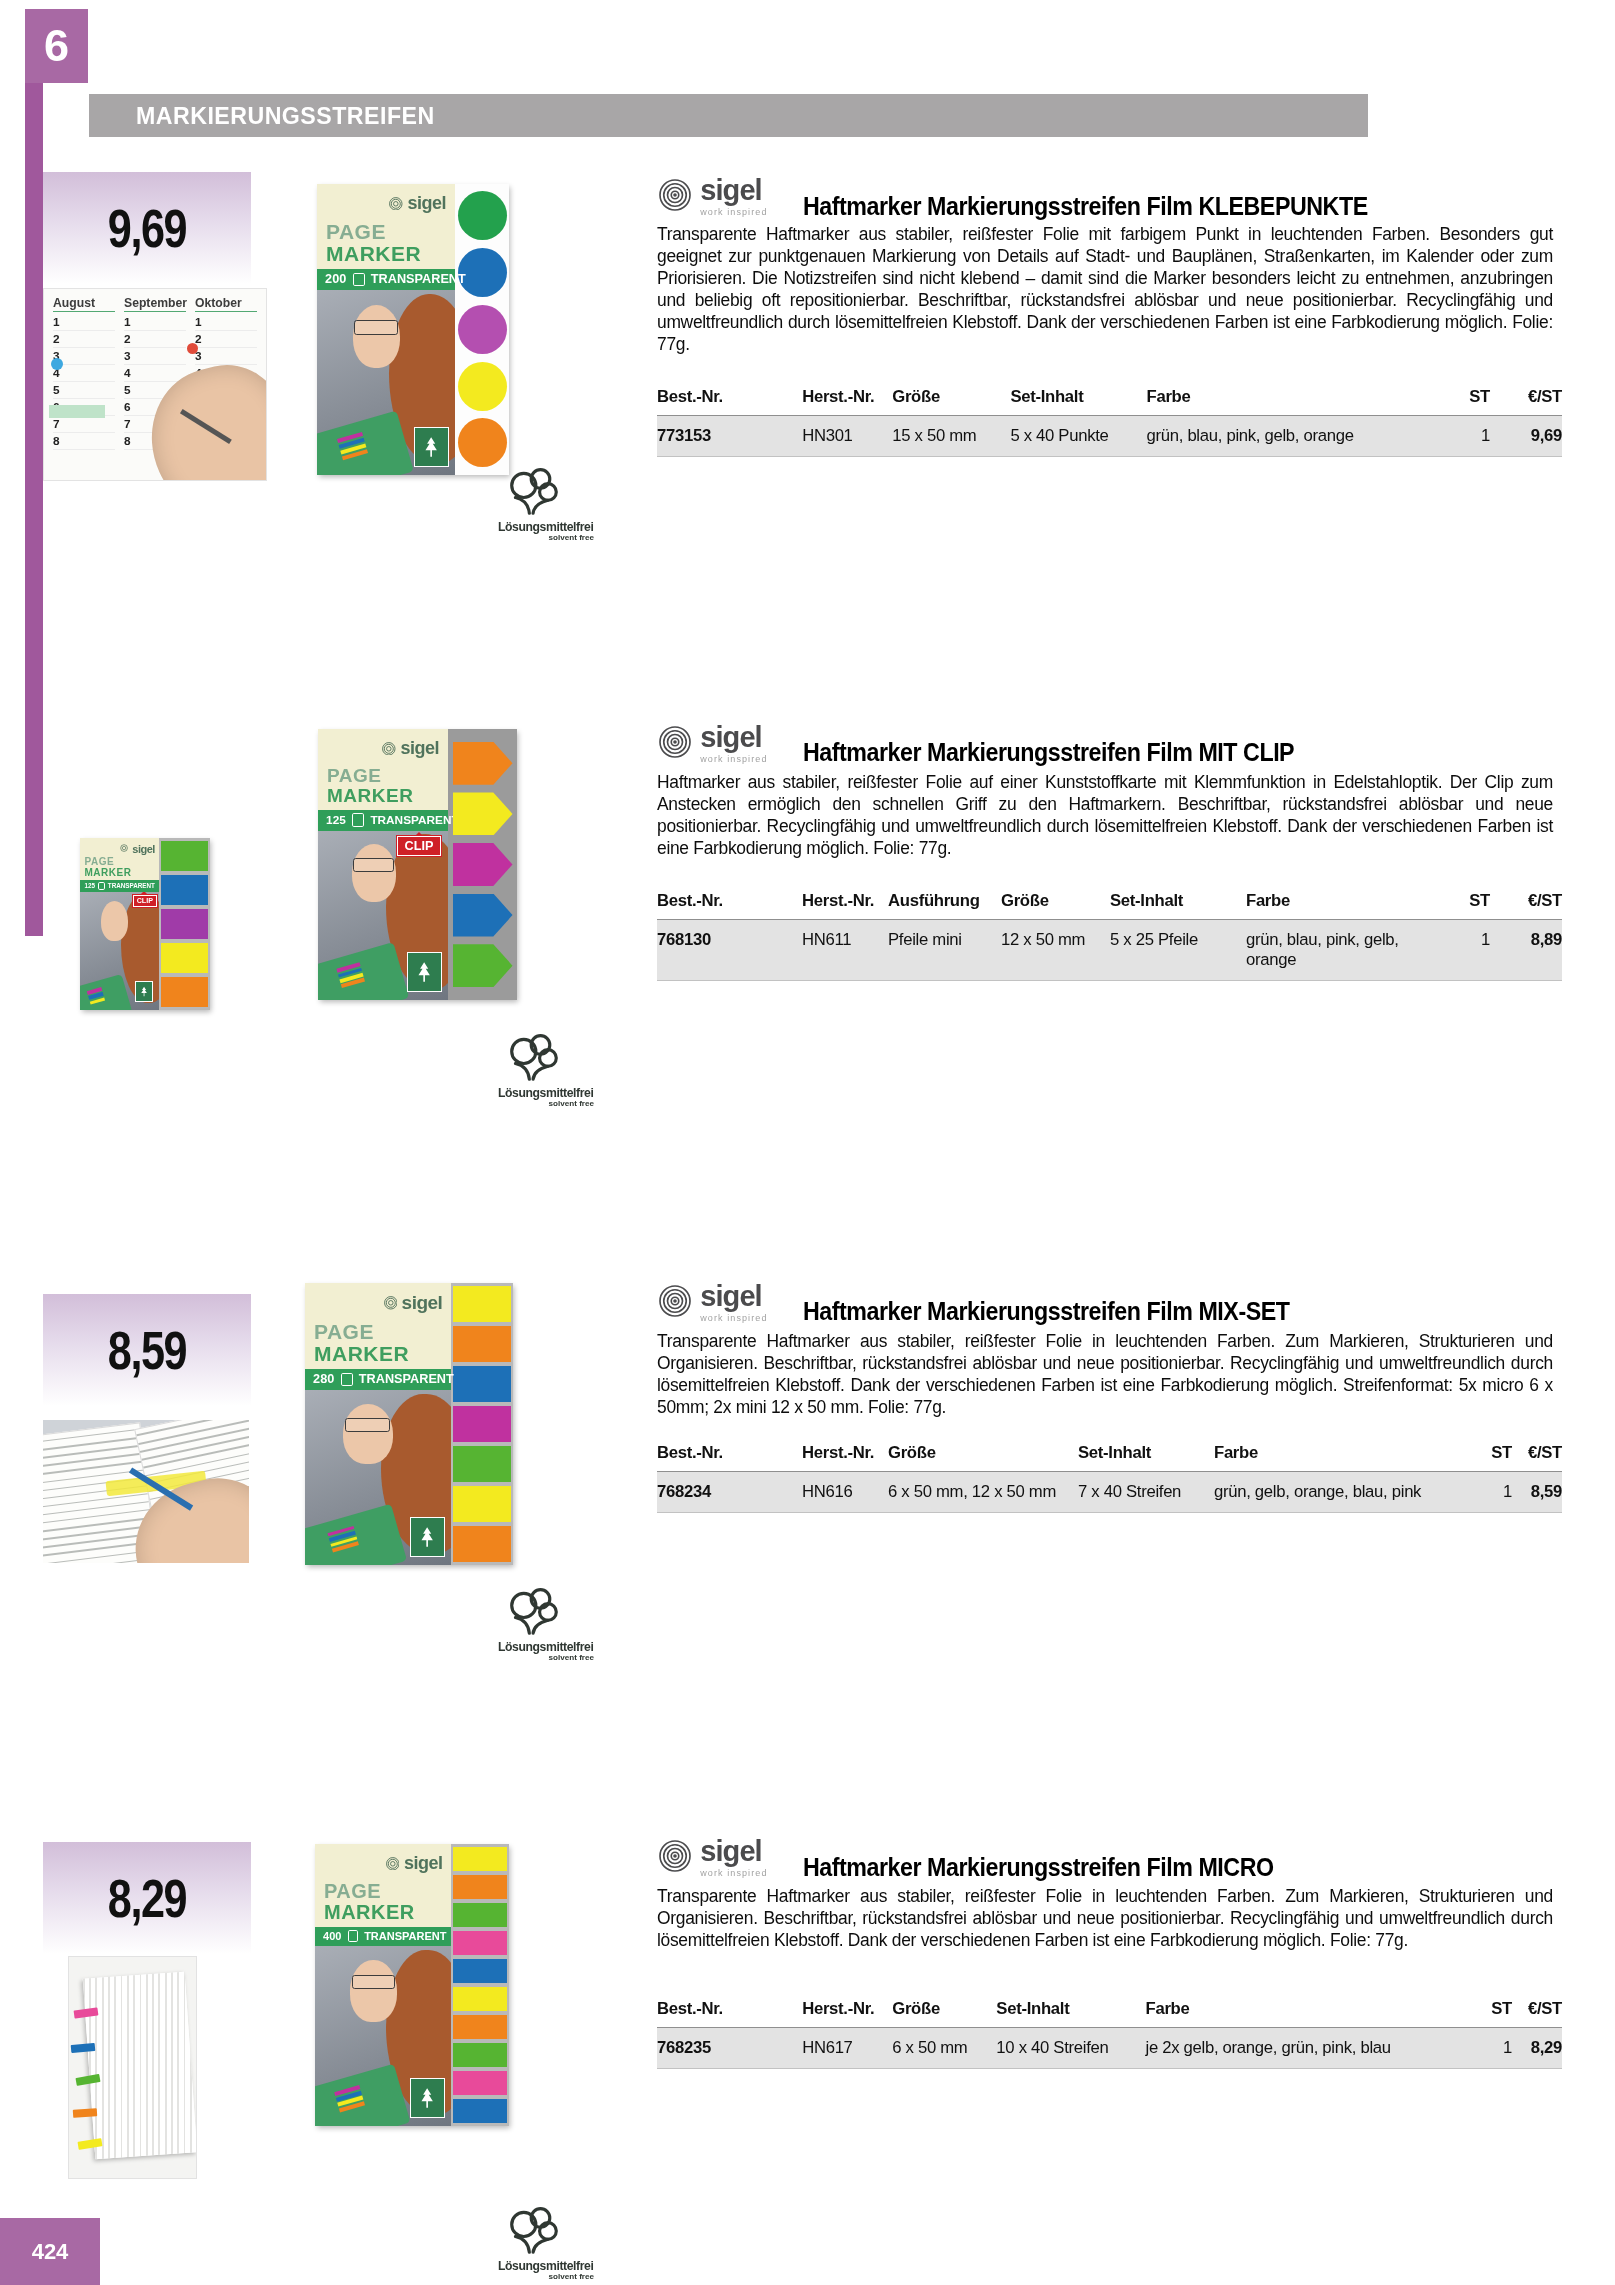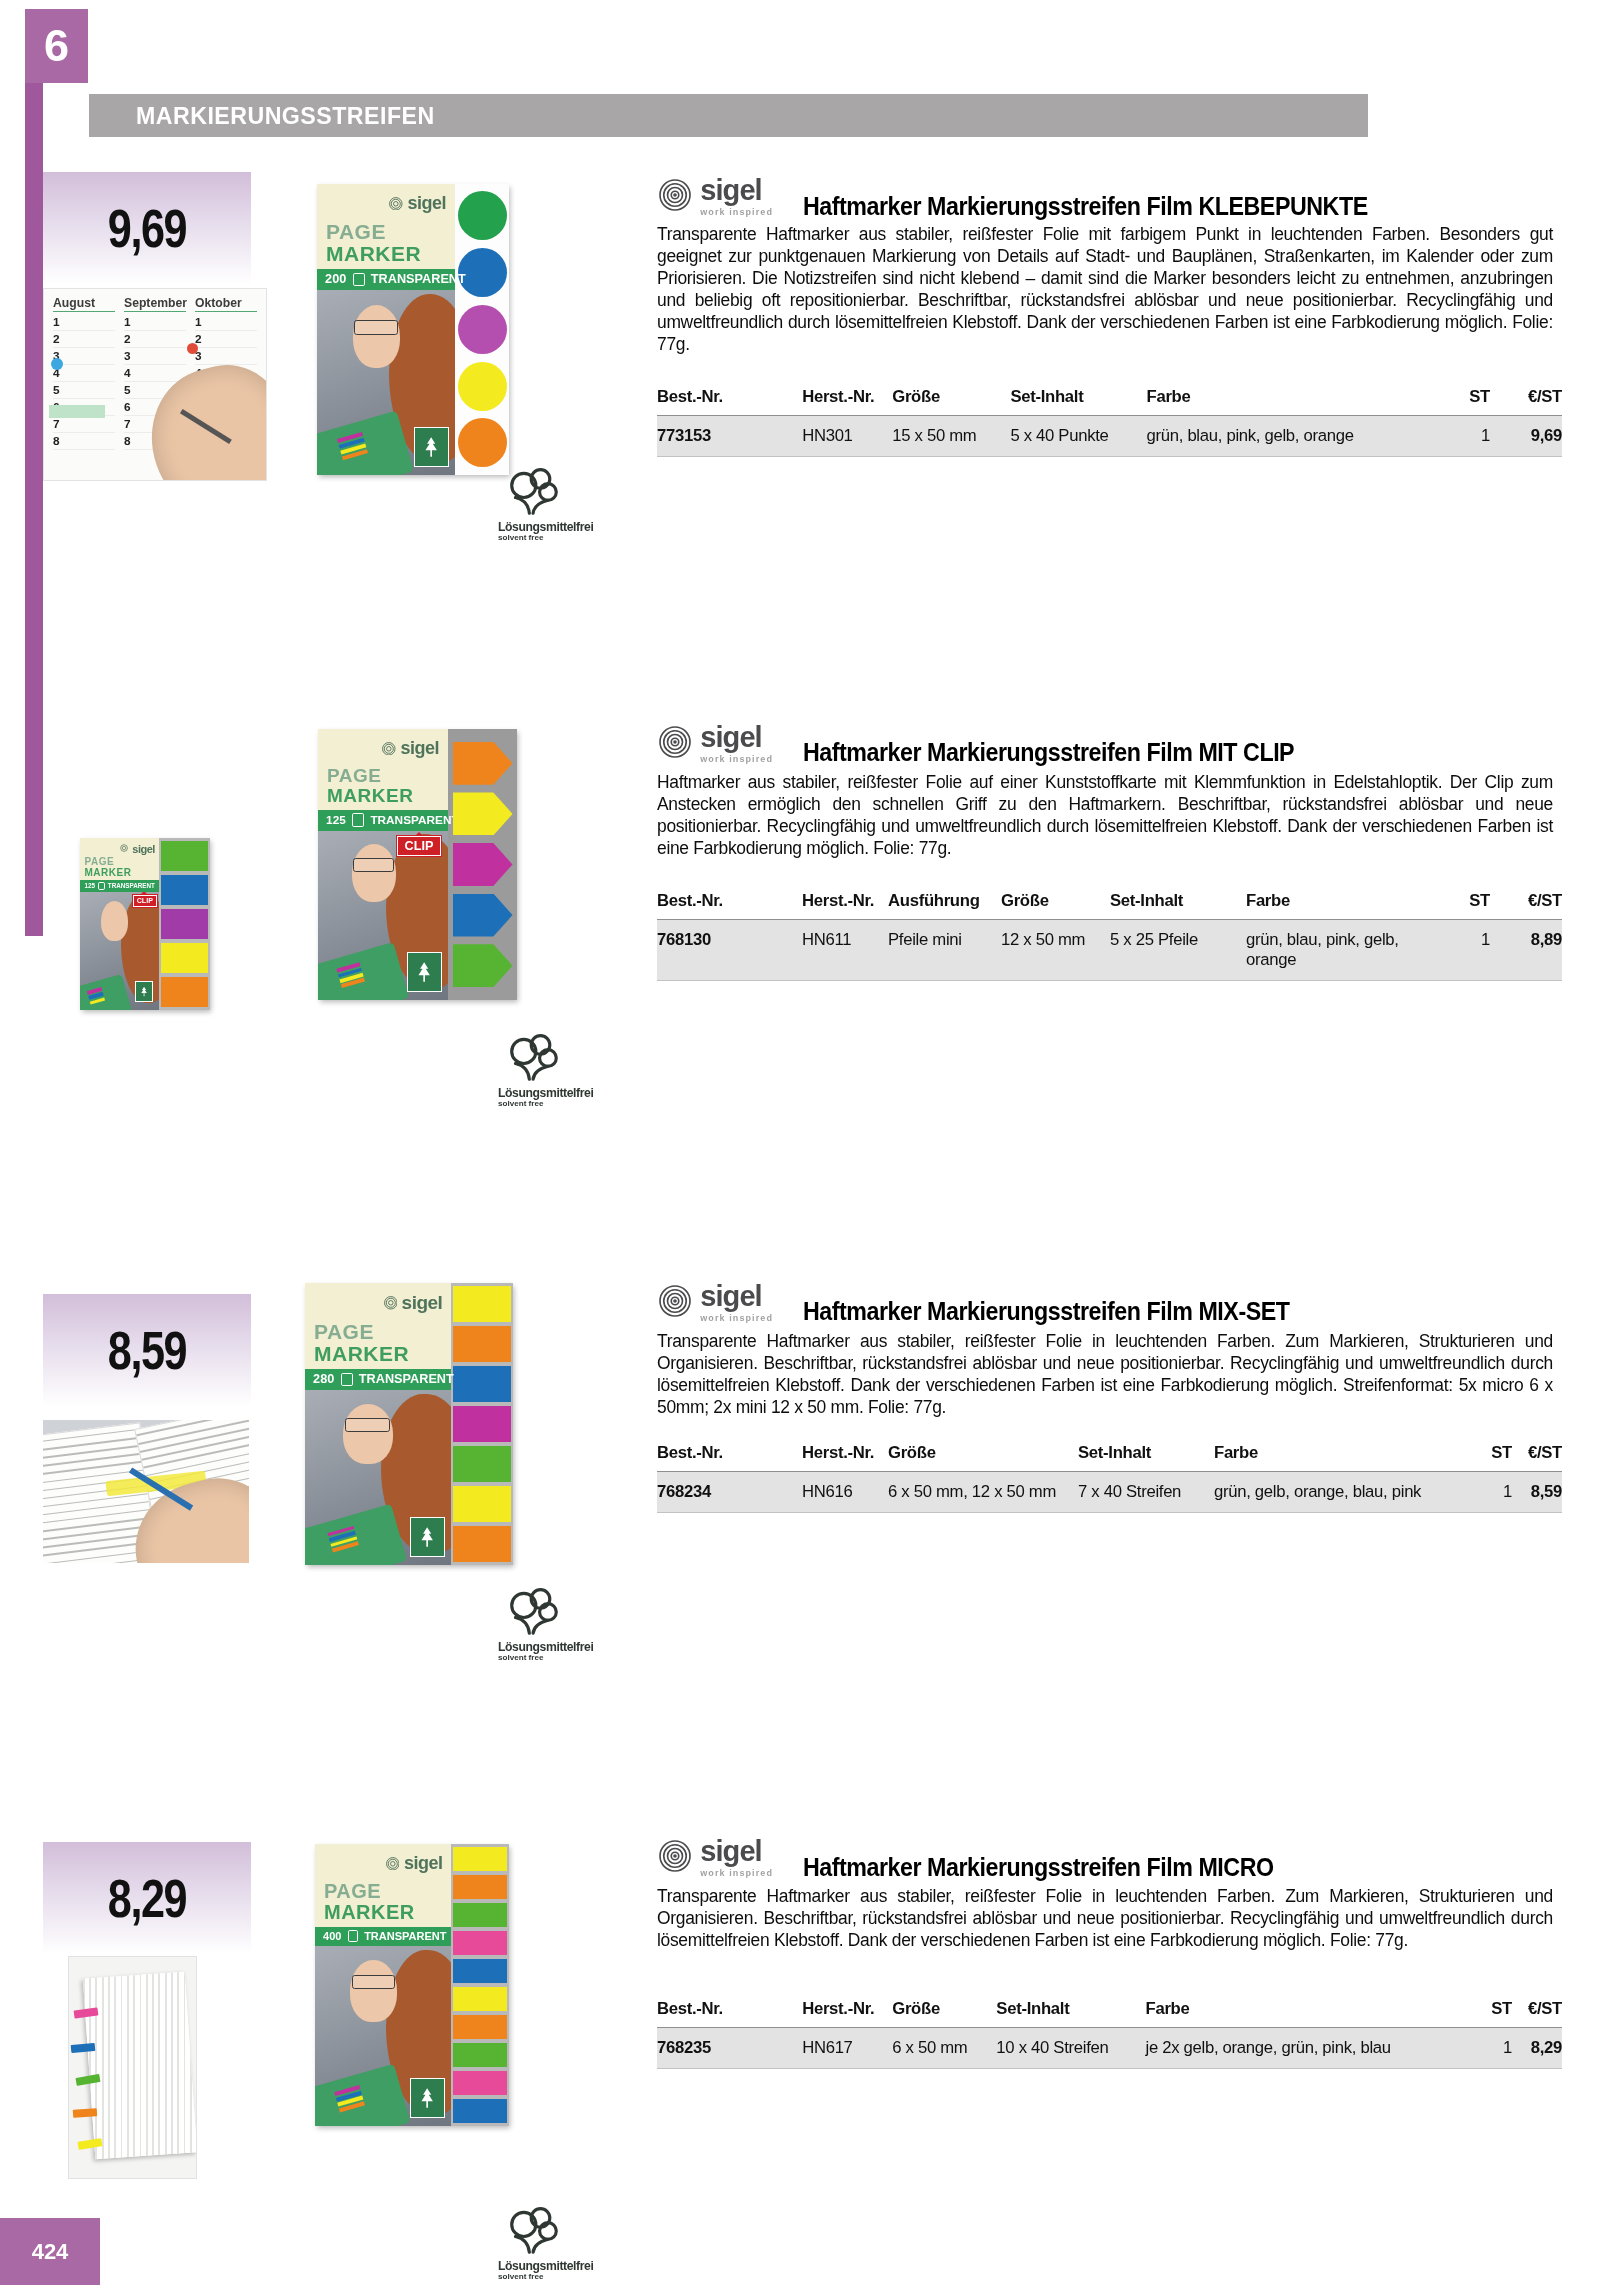--- a/index.html
+++ b/index.html
@@ -24,21 +24,21 @@
   
   .badge{position:absolute;width:208px;height:112px;
       background:linear-gradient(180deg,#d2bed9 0%,#e6dcec 45%,#ffffff 100%);
       display:flex;flex-direction:column;align-items:center;justify-content:center;}
   .badge .ab{font-size:27px;font-weight:bold;line-height:1;transform:scaleX(.85);}
   .badge .price{font-size:54px;font-weight:bold;line-height:1;letter-spacing:-1.8px;transform:scaleX(.8);}
 
   
   .slogo{position:absolute;display:flex;align-items:flex-start;gap:7.2px;}
   .slogo .txt .nm{font-size:29px;font-weight:bold;color:#4b4b4d;line-height:.9;letter-spacing:-0.9px;}
-  .slogo .txt .tg{font-size:9px;color:#a2a2a2;letter-spacing:1.1px;margin-top:3.6px;font-weight:bold;}
+  .slogo .txt .tg{font-size:9px;color:#a2a2a2;letter-spacing:1.1px;margin-top:3.6px;}
 
   
   .ptitle{position:absolute;font-size:25px;font-weight:bold;letter-spacing:-0.5px;color:#000;
       transform:scaleX(.93);transform-origin:left;white-space:nowrap;}
   .pdesc{position:absolute;width:905px;font-size:17.6px;line-height:22px;text-align:justify;
       letter-spacing:-0.3px;color:#0d0d0d;transform:scaleX(.99);transform-origin:left;}
 
   
   .ptable{position:absolute;width:905px;border-collapse:collapse;table-layout:fixed;
       font-size:16.7px;letter-spacing:-0.3px;}
@@ -103,21 +103,21 @@
 
   .book-photo{position:absolute;background:#f4f4f2;overflow:hidden;border:0.9px solid #e2e2e2;}
   .pages{position:absolute;inset:8% 4% 10% 16%;background:#fff;
       background-image:repeating-linear-gradient(94deg,#e3e3e1 0 1.8px,#fff 1.8px 6.3px);
       transform:rotate(-4deg);box-shadow:-1.8px 1.8px 4.5px rgba(0,0,0,.25);}
   .bktab{position:absolute;width:23.5px;height:8.1px;border-radius:0.9px;}
 
   
   .eco{position:absolute;width:105px;}
   .eco .l1{font-size:12.2px;font-weight:bold;color:#2f3732;line-height:1;margin-top:0.9px;letter-spacing:-0.4px;}
-  .eco .l2{font-size:8.1px;font-weight:bold;color:#2f3732;text-align:left;margin-right:9px;}
+  .eco .l2{font-size:8.1px;font-weight:bold;color:#2f3732;text-align:right;margin-right:9px;}
 </style>
 </head>
 <body>
 
 <div id="page">
 
   <div class="chapter-box">
     <span>6</span>
   </div>
   <div class="side-strip"></div>

